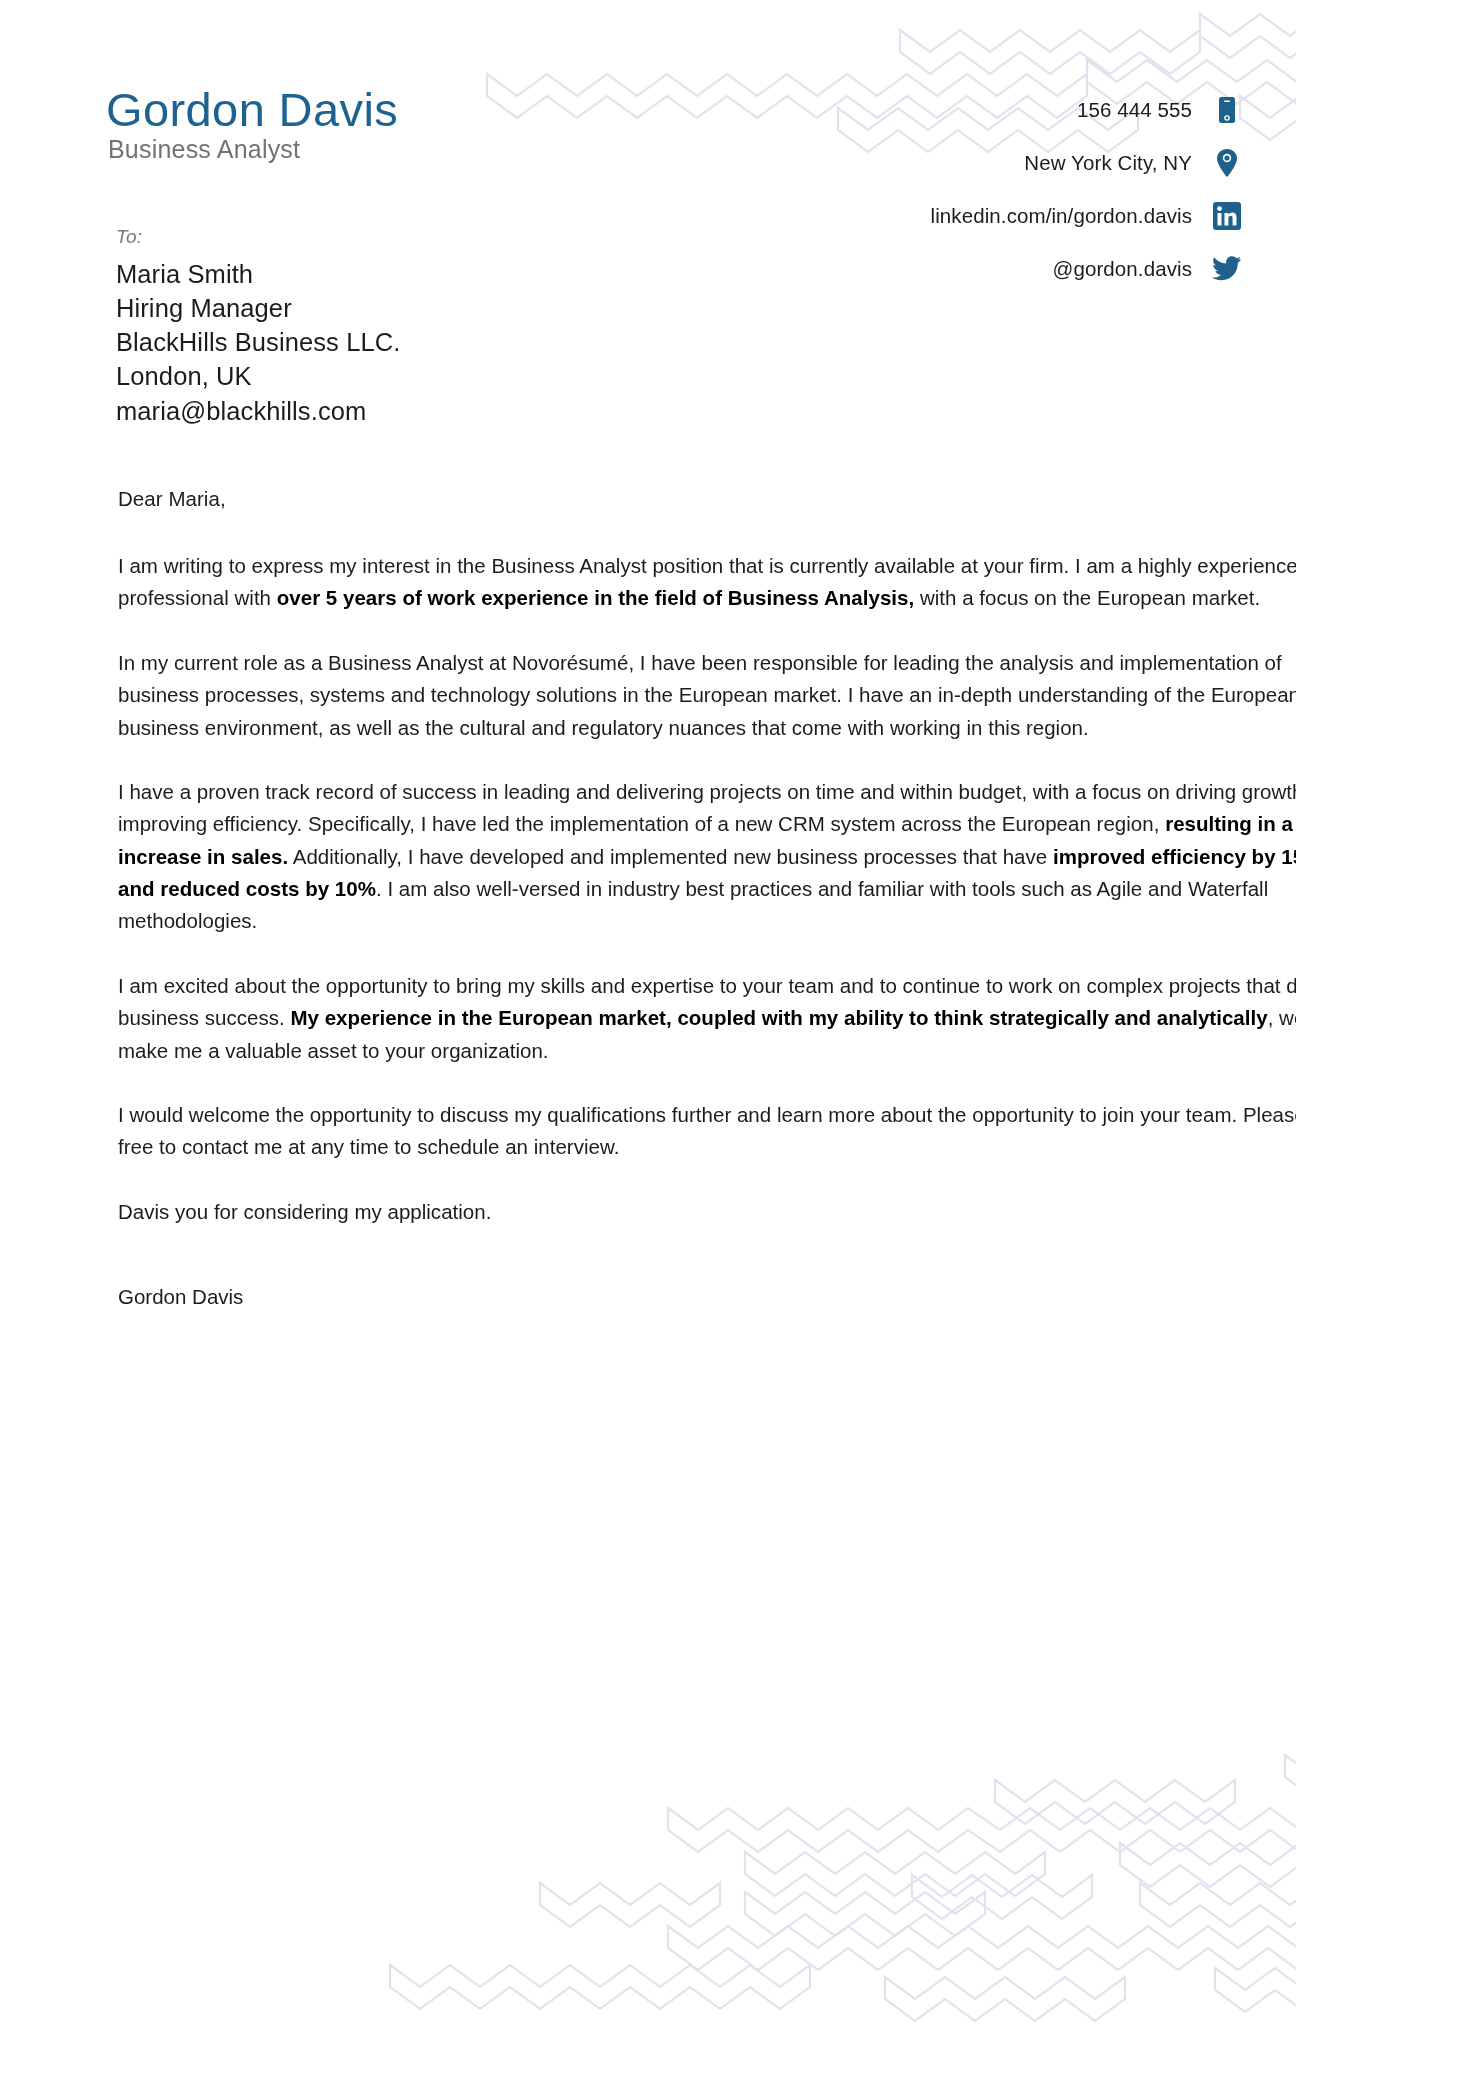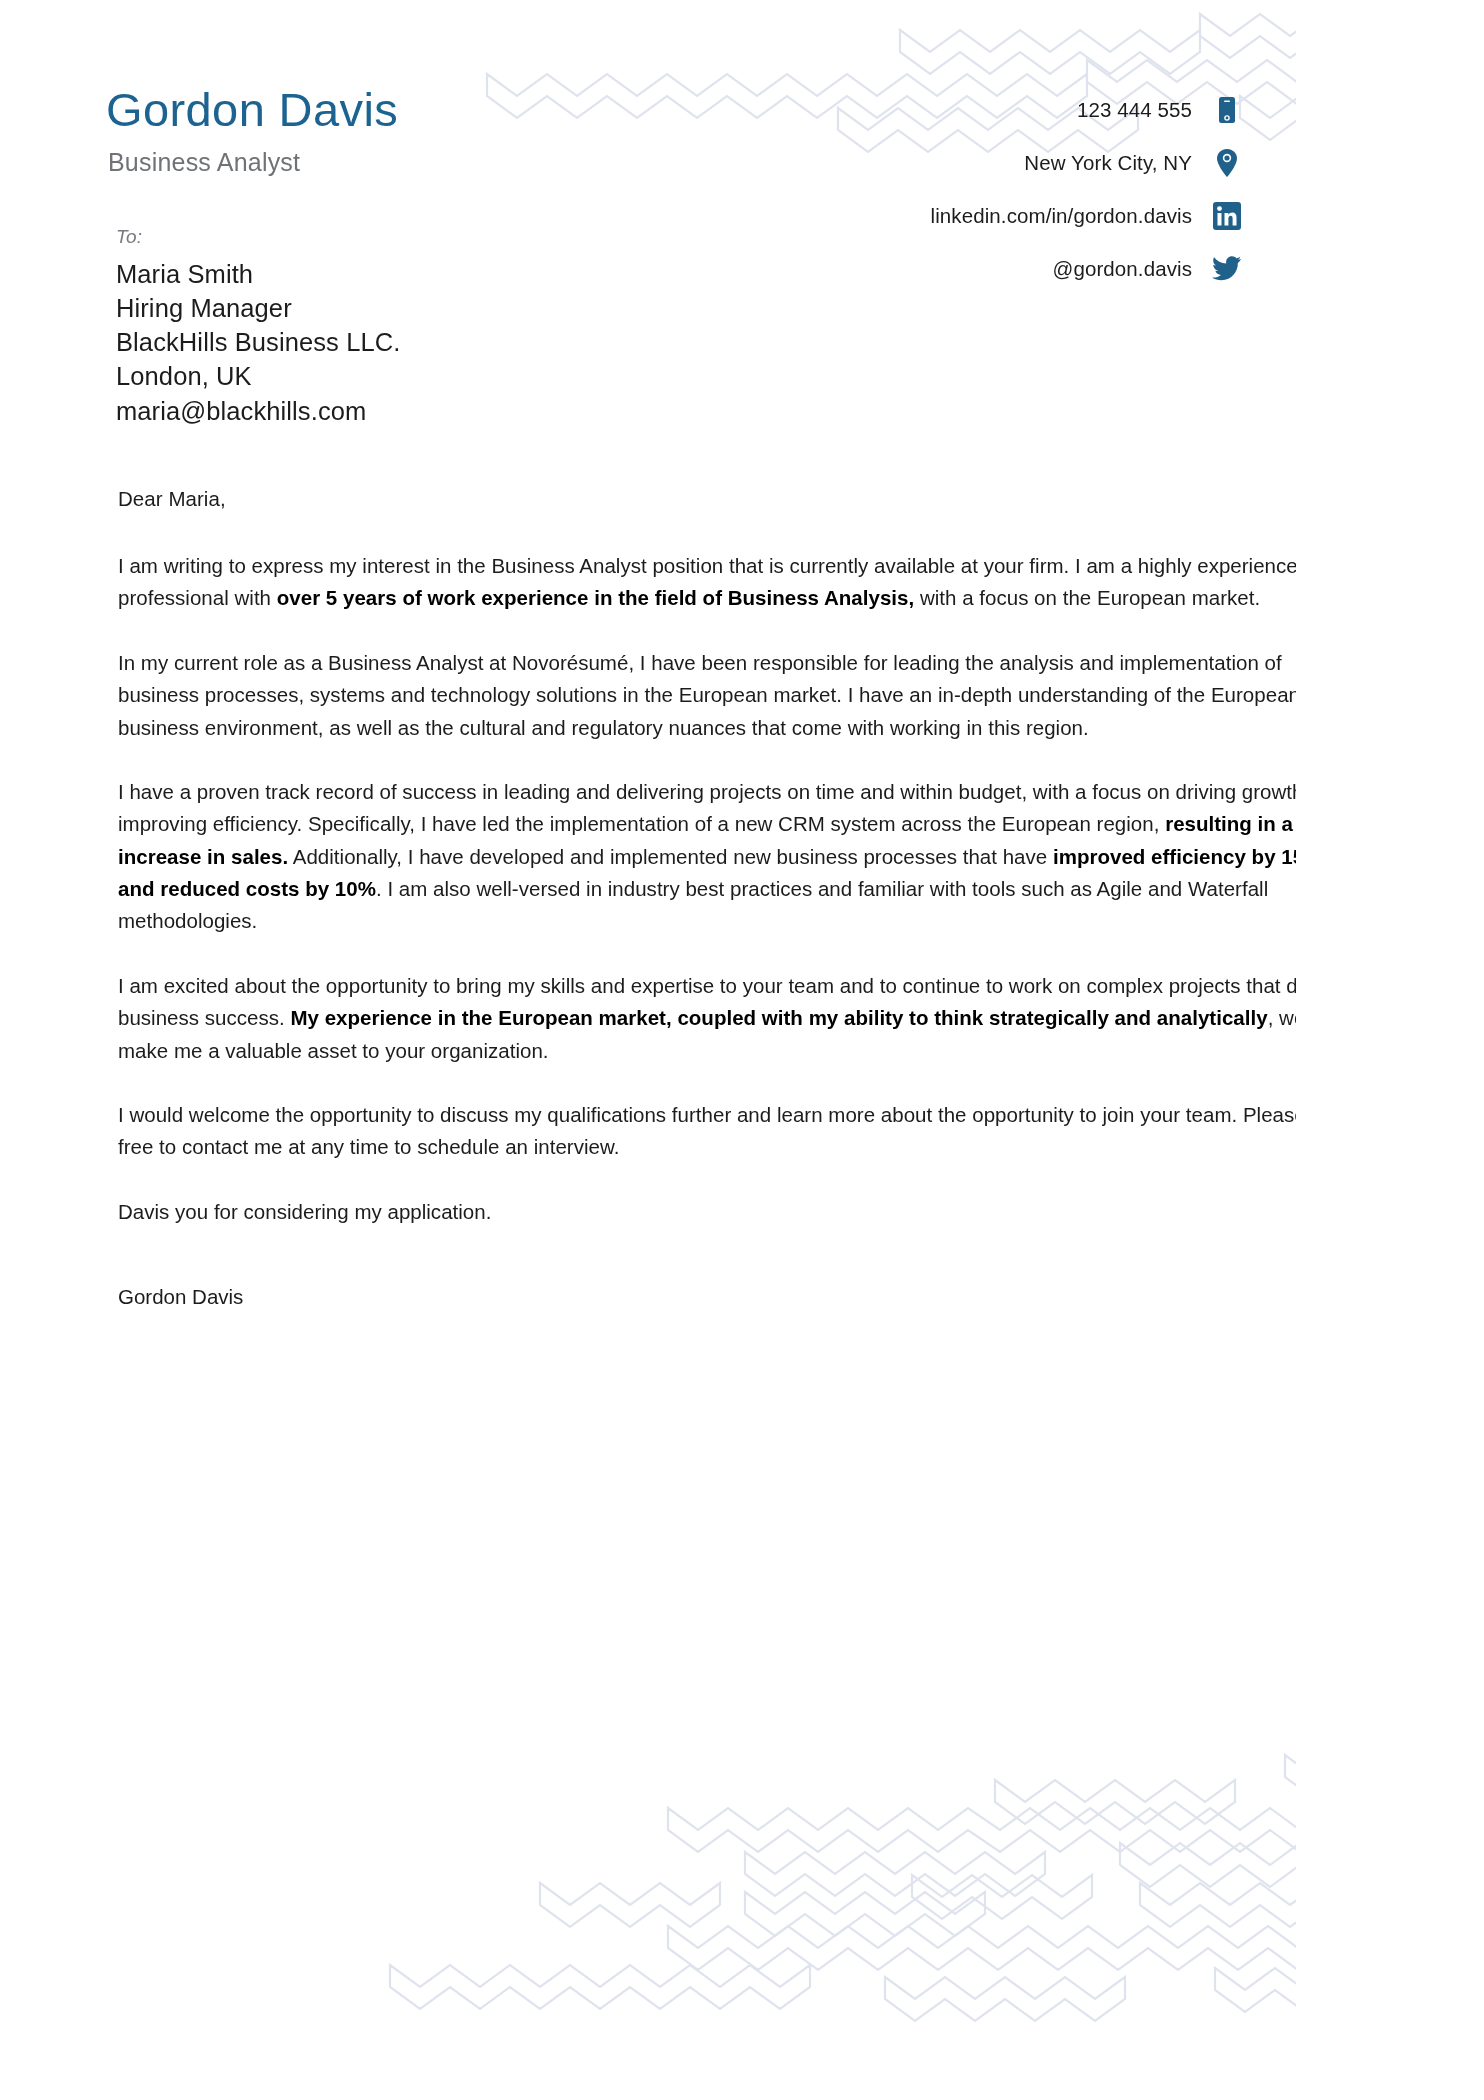--- a/index.html
+++ b/index.html
@@ -56,21 +56,21 @@
     font-weight: 400;
     letter-spacing: 0.4px;
     color: #1d6391;
     line-height: 1.12;
     white-space: nowrap;
   }
 
   .job-title {
     position: absolute;
     left: 108px;
-    top: 64px;
+    top: 51px;
     font-size: 25px;
     font-weight: 400;
     color: #6f7276;
     letter-spacing: 0.2px;
     white-space: nowrap;
   }
 
   
   .contact-list {
     position: absolute;
@@ -242,21 +242,21 @@
 
   <div class="header">
     <div class="name">Gordon Davis</div>
     <div class="job-title">Business Analyst</div>
   </div>
 
   <div class="contact-list">
 
 
     <div class="contact-row">
-      <span class="contact-text">123 444 555</span>
+      <span class="contact-text">156 444 555</span>
       <span class="contact-icon">
         <svg width="18" height="28" viewBox="0 0 18 28">
           <rect x="1" y="1" width="16" height="26" rx="2.5" fill="#20618c"></rect>
           <rect x="6" y="4.5" width="6" height="1.6" rx="0.8" fill="#ffffff"></rect>
           <circle cx="9" cy="22" r="2.1" fill="none" stroke="#ffffff" stroke-width="1.4"></circle>
         </svg>
       </span>
     </div>
 
     <div class="contact-row">

